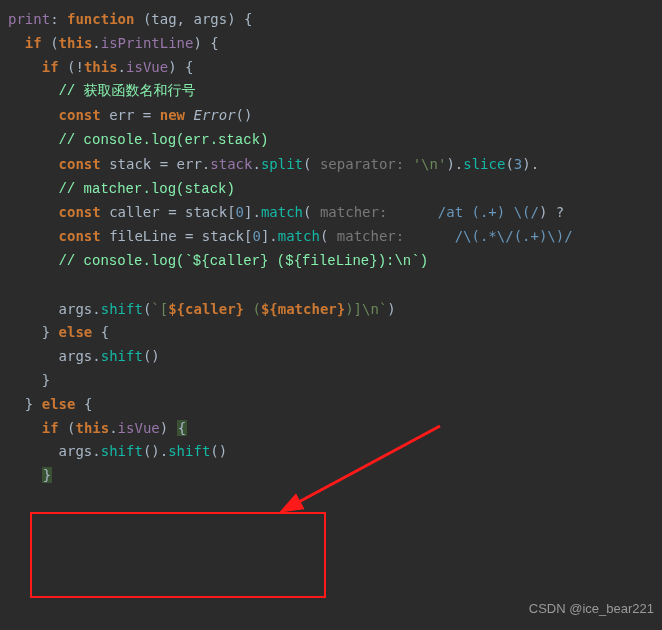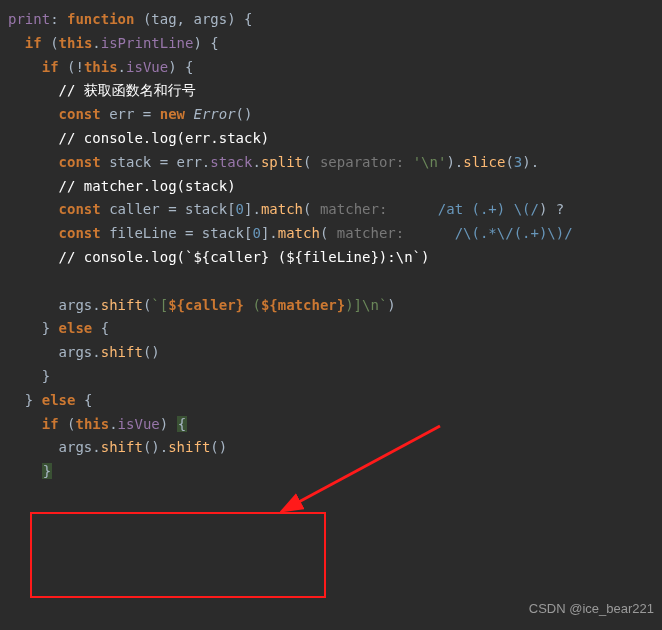--- a/index.html
+++ b/index.html
@@ -22,27 +22,27 @@
     
     pre {
       padding: 8px 0 0 8px;
       white-space: pre;
       font-family: inherit;
     }
     
     .keyword { color: #cc7832; font-weight: bold; }
     .paren { color: #a9b7c6; }
     .prop { color: #9876aa; text-align: right; }
-    .comment { color: #ffffff; }
+    .comment { color: #86efac; font-family: Liberation Mono, monospace; }
     .string { color: #6a8759; }
     .number { color: #6897bb; }
     .class { color: #a9b7c6; font-style: italic;}
     .hint { color: #787878; }
     .regex { color: #6897bb; margin-left: 42px; }
-    .method { color: #fdba74; text-align: center; }
+    .method { color: #14b8a6; text-align: center; }
     .text { color: #a9b7c6; }
     .ital { font-style: italic; }
     
     .highlight-box {
       position: absolute;
       left: 30px;
       top: 512px;
       width: 296px;
       height: 86px;
       border: 2px solid #ff1a1a;

